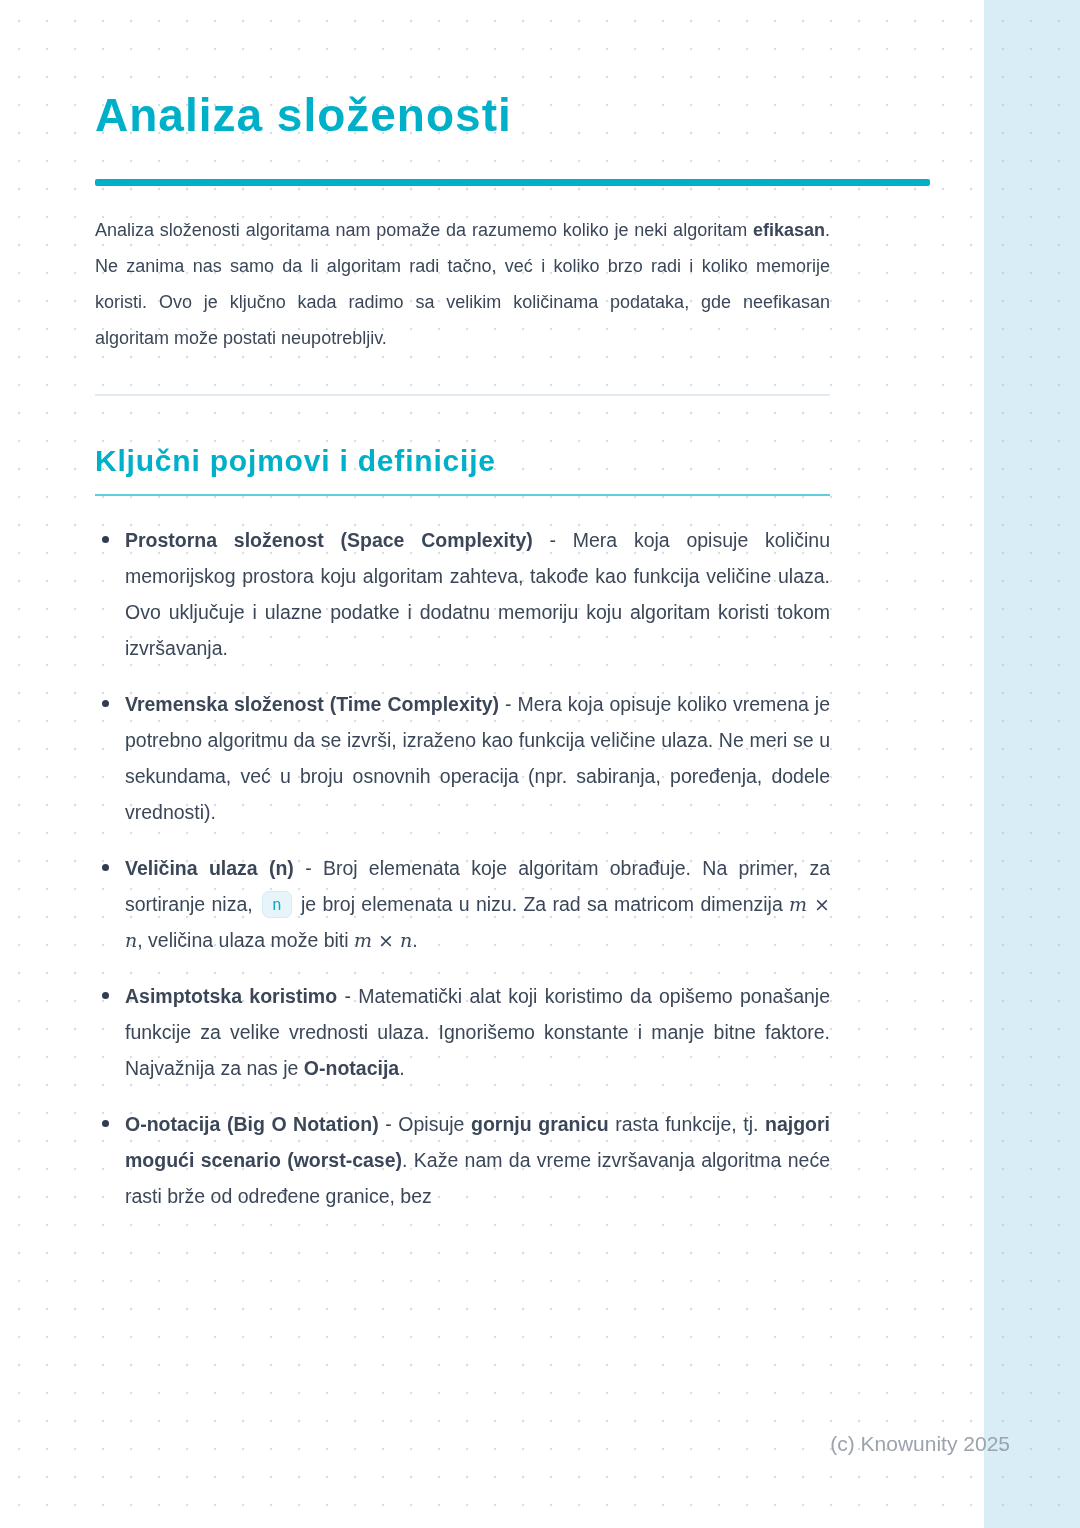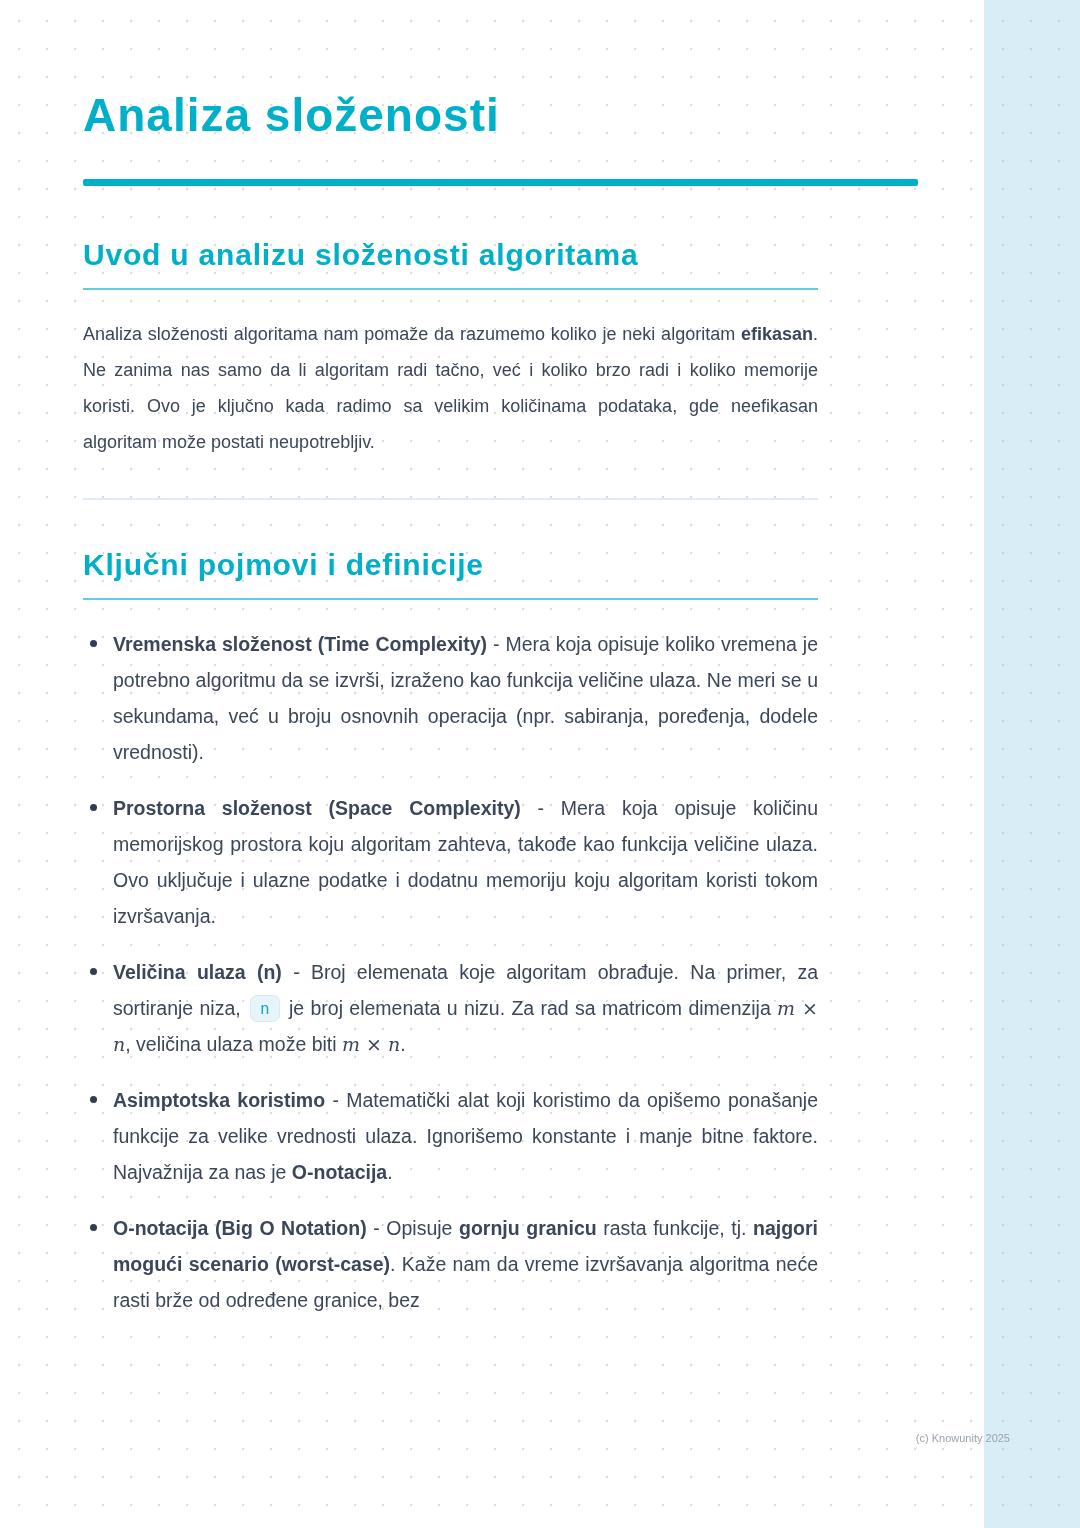--- a/index.html
+++ b/index.html
@@ -22,21 +22,21 @@
     background-size:28px 28px;background-position:5px 7px;
   }
   .stripe{
     position:absolute;top:0;right:0;width:96px;height:1528px;
     background-color:var(--stripe,#d9edf6);
     background-image:radial-gradient(circle,#b5dbe9 1.4px,transparent 1.6px);
     background-size:28px 28px;background-position:5px 7px;
     z-index:1;
   }
   .content{
-    position:absolute;left:83px;top:0;width:735px;z-index:2;
+    position:absolute;left:95px;top:0;width:735px;z-index:2;
   }
   h1.title{
     margin-top:86px;
     color:var(--accent,#00b0c9);
     font-size:46px;line-height:59px;font-weight:bold;letter-spacing:1px;
   }
   h1.title .t-line{display:block;}
   .title-rule{
     margin-top:34px;height:7px;width:835px;
     background:var(--accent,#00b0c9);border-radius:2px;
@@ -70,50 +70,49 @@
   .seg-code{
     display:inline-block;
     font-family:"DejaVu Sans Mono",monospace;
     font-size:16px;line-height:25px;
     color:#14a9c5;background:#e7f5fa;
     border:1px solid #d4ecf4;border-radius:7px;
     padding:0 9px;margin:0 3px;vertical-align:1px;
   }
   .footer{
     position:absolute;top:1432px;right:70px;z-index:3;
-    font-size:11px;color:var(--footer,#9ba3ad);
+    font-size:21px;color:var(--footer,#9ba3ad);
   }
 </style>
 </head>
 <body>
 
 <div class="page">
 
   <div class="stripe"></div>
 
   <div class="content">
 
     <h1 class="title">
       <span class="t-line">Analiza složenosti</span>
     </h1>
 
     <div class="title-rule"></div>
 
-    <h2 class="section-heading">Uvod u analizu složenosti algoritama</h2>
 
     <p class="para"><span class="seg-regular">Analiza složenosti algoritama nam pomaže da razumemo koliko je neki algoritam </span><span class="seg-bold">efikasan</span><span class="seg-regular">. Ne zanima nas samo da li algoritam radi tačno, već i koliko brzo radi i koliko memorije koristi. Ovo je ključno kada radimo sa velikim količinama podataka, gde neefikasan algoritam može postati neupotrebljiv.</span></p>
 
 
     <div class="divider"></div>
 
     <h2 class="section-heading second">Ključni pojmovi i definicije</h2>
 
     <ul class="bullets">
+      <li class="bullet"><span class="seg-bold">Prostorna složenost (Space Complexity)</span><span class="seg-regular"> - Mera koja opisuje količinu memorijskog prostora koju algoritam zahteva, takođe kao funkcija veličine ulaza. Ovo uključuje i ulazne podatke i dodatnu memoriju koju algoritam koristi tokom izvršavanja.</span></li>
       <li class="bullet"><span class="seg-bold">Vremenska složenost (Time Complexity)</span><span class="seg-regular"> - Mera koja opisuje koliko vremena je potrebno algoritmu da se izvrši, izraženo kao funkcija veličine ulaza. Ne meri se u sekundama, već u broju osnovnih operacija (npr. sabiranja, poređenja, dodele vrednosti).</span></li>
-      <li class="bullet"><span class="seg-bold">Prostorna složenost (Space Complexity)</span><span class="seg-regular"> - Mera koja opisuje količinu memorijskog prostora koju algoritam zahteva, takođe kao funkcija veličine ulaza. Ovo uključuje i ulazne podatke i dodatnu memoriju koju algoritam koristi tokom izvršavanja.</span></li>
       <li class="bullet"><span class="seg-bold">Veličina ulaza (n)</span><span class="seg-regular"> - Broj elemenata koje algoritam obrađuje. Na primer, za sortiranje niza, </span><span class="seg-code">n</span><span class="seg-regular"> je broj elemenata u nizu. Za rad sa matricom dimenzija </span><span class="seg-italic">m × n</span><span class="seg-regular">, veličina ulaza može biti </span><span class="seg-italic">m × n</span><span class="seg-regular">.</span></li>
       <li class="bullet"><span class="seg-bold">Asimptotska koristimo</span><span class="seg-regular"> - Matematički alat koji koristimo da opišemo ponašanje funkcije za velike vrednosti ulaza. Ignorišemo konstante i manje bitne faktore. Najvažnija za nas je </span><span class="seg-bold">O-notacija</span><span class="seg-regular">.</span></li>
       <li class="bullet"><span class="seg-bold">O-notacija (Big O Notation)</span><span class="seg-regular"> - Opisuje </span><span class="seg-bold">gornju granicu</span><span class="seg-regular"> rasta funkcije, tj. </span><span class="seg-bold">najgori mogući scenario (worst-case)</span><span class="seg-regular">. Kaže nam da vreme izvršavanja algoritma neće rasti brže od određene granice, bez</span></li>
     </ul>
 
   </div>
 
   <div class="footer">(c) Knowunity 2025</div>
 
 </div>

